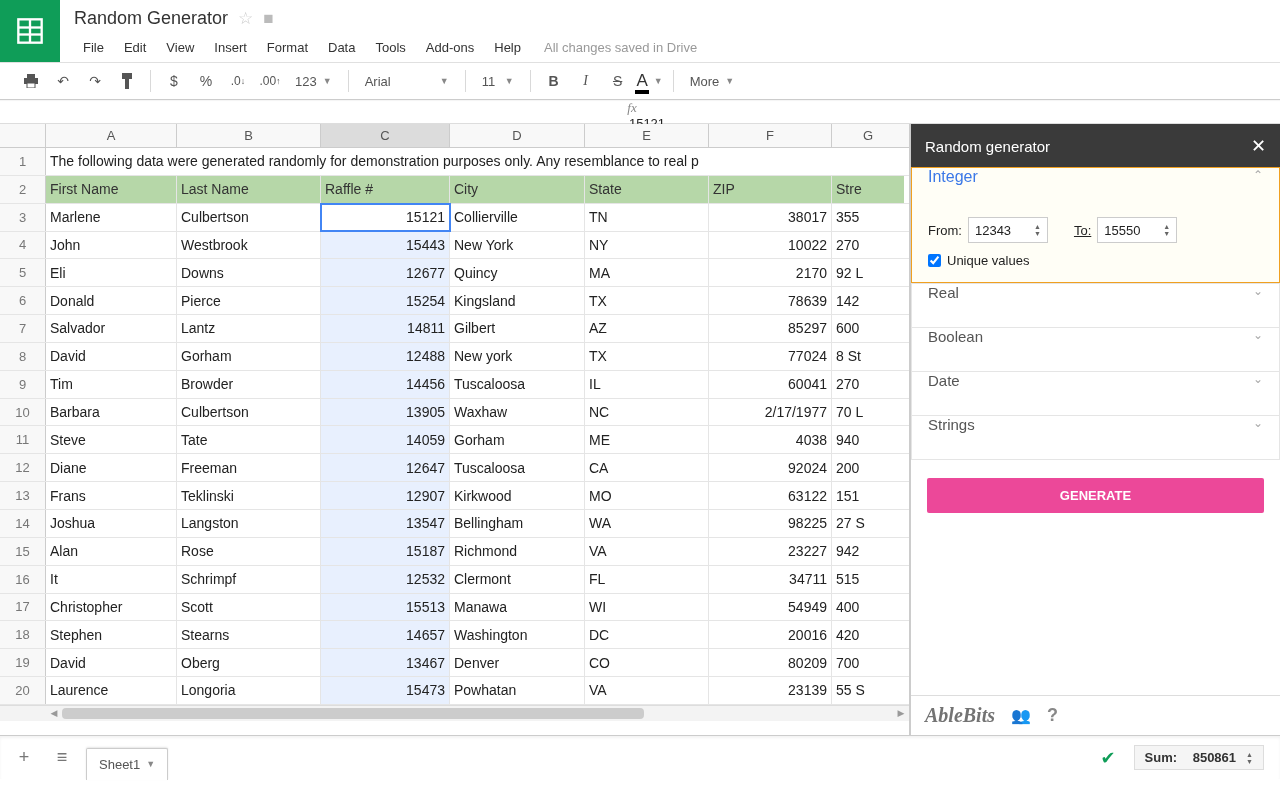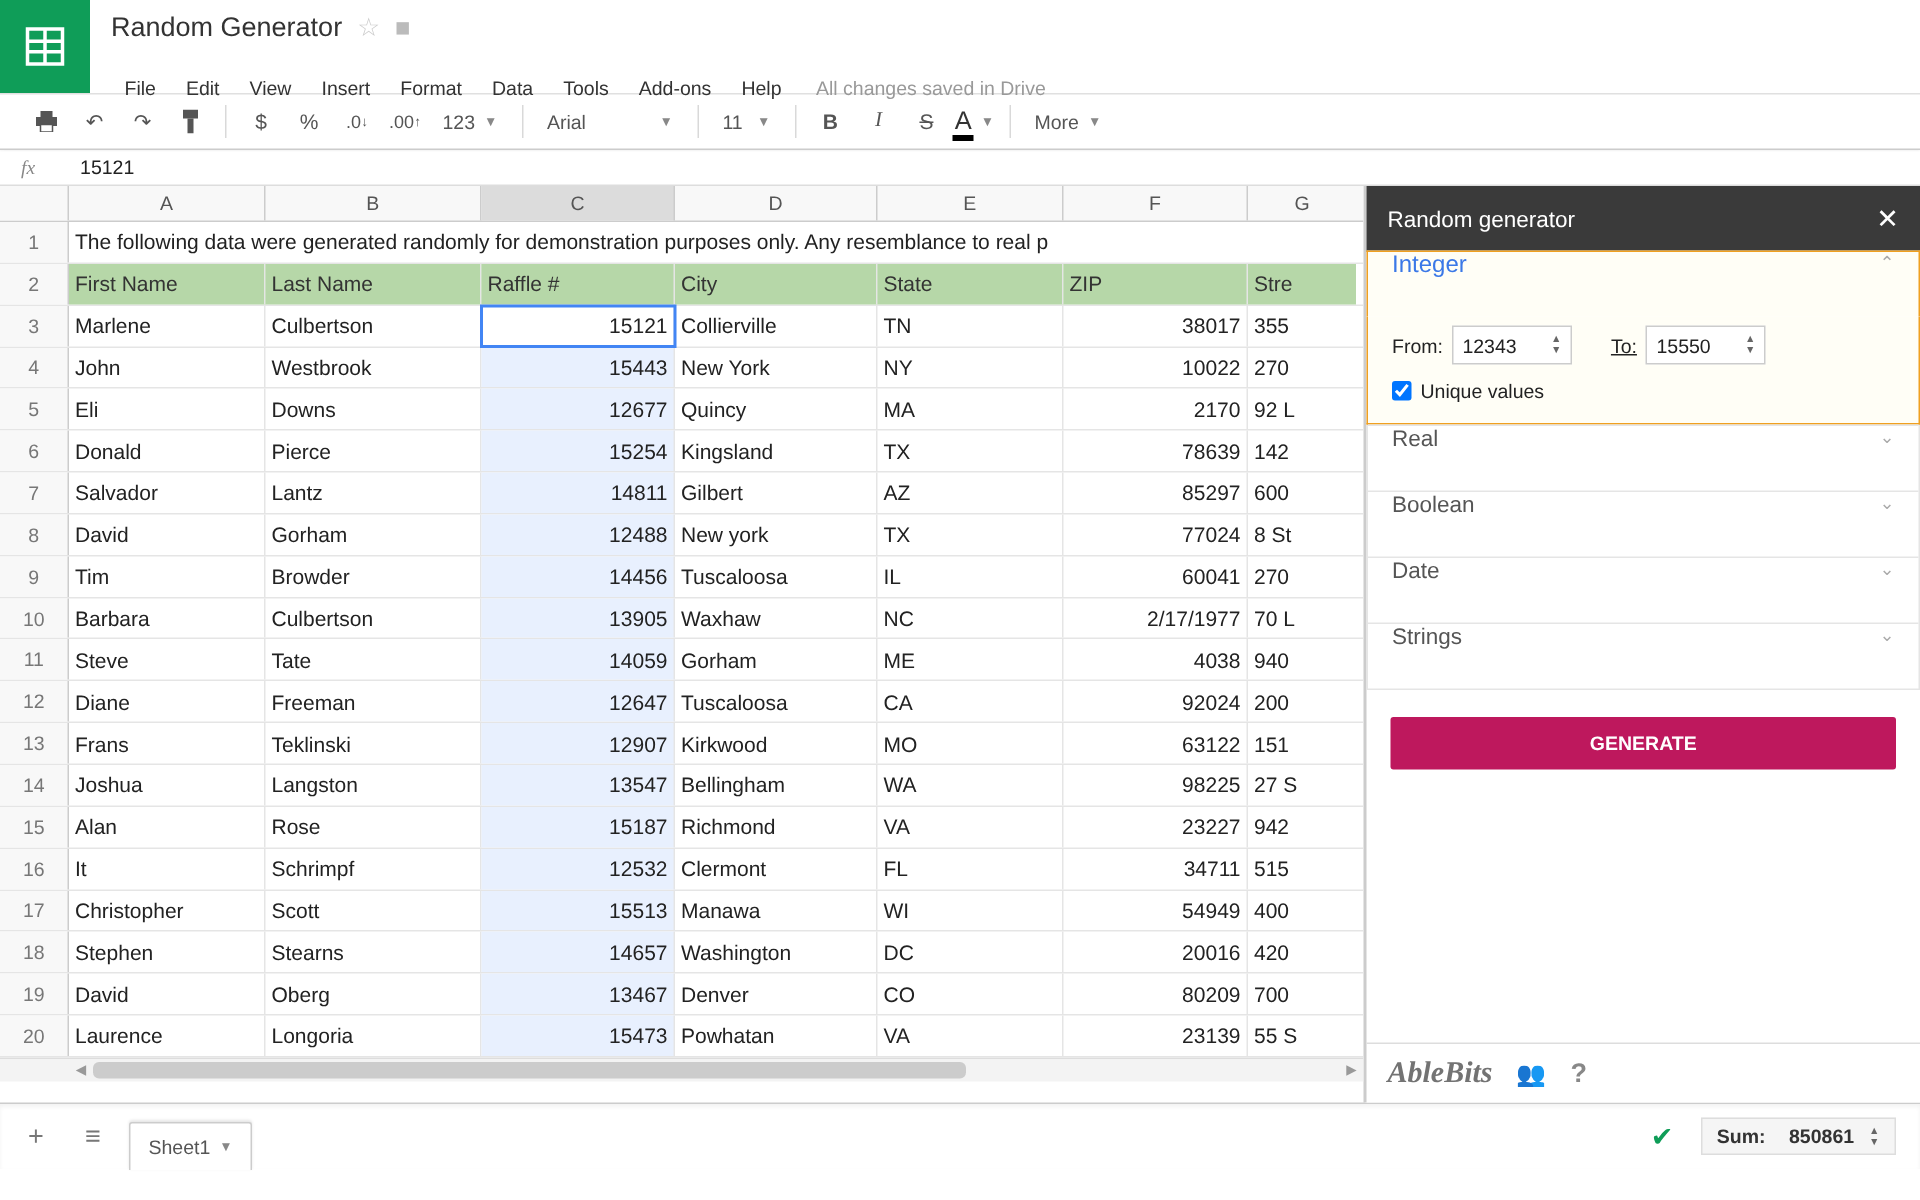--- a/index.html
+++ b/index.html
@@ -3,35 +3,35 @@
 <meta charset="utf-8">
 <style>
   * { box-sizing: border-box; margin: 0; padding: 0; }
   body { font-family: Arial, sans-serif; font-size: 13px; color: #222; width: 1280px; height: 800px; overflow: hidden; background: #fff; }
   .titlebar { display: flex; height: 62px; }
   .logo { width: 60px; height: 62px; background: #0f9d58; display: flex; align-items: center; justify-content: center; }
   .logo svg { width: 28px; height: 30px; }
   .title-area { flex: 1; padding: 8px 0 0 14px; }
   .doc-title-row { display: flex; align-items: center; gap: 10px; }
   .doc-title { font-size: 18px; color: #333; }
-  .menu-bar { display: flex; gap: 2px; margin-top: 18px; font-size: 13px; color: #333; align-items: center; }
+  .menu-bar { display: flex; gap: 2px; margin-top: 7px; font-size: 13px; color: #333; align-items: center; }
   .menu-item { padding: 4px 9px; cursor: pointer; }
   .save-status { margin-left: 12px; color: #999; font-size: 13px; }
   .topright { display: flex; align-items: flex-start; gap: 10px; padding: 12px 18px 0 0; }
   .btn-comments { background: #f5f5f5; border: 1px solid #ccc; border-radius: 2px; padding: 7px 12px; font-weight: bold; font-size: 13px; color: #444; cursor: pointer; }
   .btn-share { background: #4285f4; color: #fff; border: none; border-radius: 2px; padding: 7px 16px; font-weight: bold; font-size: 13px; display: flex; align-items: center; gap: 8px; cursor: pointer; }
   .toolbar { height: 38px; border-top: 1px solid #e0e0e0; border-bottom: 1px solid #ccc; box-shadow: 0 1px 1px rgba(0,0,0,0.04); display: flex; align-items: center; padding: 0 6px 0 16px; gap: 2px; }
   .tool-btn { width: 30px; height: 26px; display: flex; align-items: center; justify-content: center; color: #555; cursor: pointer; font-size: 14px; }
   .tool-sep { width: 1px; height: 22px; background: #d9d9d9; margin: 0 6px; }
   .tool-text { display: flex; align-items: center; justify-content: space-between; height: 26px; padding: 0 8px; color: #555; cursor: pointer; font-size: 13px; gap: 6px; }
   .caret { font-size: 9px; color: #888; }
   .underline-a { position: relative; font-size: 17px; color: #333; }
   .underline-a::after { content:""; position:absolute; left:-1px; right:-1px; bottom:-3px; height:4px; background:#000; }
 
-  .fx-row { height: 24px; display: flex; align-items: center; border-bottom: 1px solid #ddd; padding-left: 14px; font-size: 13px; color: #666; }
+  .fx-row { height: 24px; display: flex; align-items: center; border-bottom: 1px solid #ddd; padding-left: 14px; font-size: 13px; color: #666; flex-direction: column; }
   .fx-label { font-style: italic; margin-right: 30px; color: #888; font-weight: 300; font-family: Georgia, serif; }
 
   .workspace { display: flex; height: 611px; }
   .sheet-area { flex: 1; position: relative; overflow: hidden; border-right: 1px solid #ccc; }
 
   
   .colheads { display: flex; height: 24px; background: #f8f8f8; border-bottom: 1px solid #ccc; }
   .corner { width: 46px; border-right: 1px solid #ccc; background: #f8f8f8; }
   .ch { border-right: 1px solid #ccc; display:flex; align-items:center; justify-content:center; color:#555; font-size:13px; }
   .ch.sel { background:#dcdcdc; }
@@ -49,21 +49,21 @@
   .sidebar { width: 370px; background:#fff; display:flex; flex-direction:column; border-left:1px solid #ccc; }
   .sb-title { background:#3a3a3a; color:#fff; height:44px; display:flex; align-items:center; justify-content:space-between; padding:0 14px; font-size:15px; }
   .sb-panel { border: 1px solid #e5e5e5; border-top:none; }
   .sb-sectionhead { height:44px; display:flex; justify-content:space-between; padding:0 16px; font-size:15px; color:#555; cursor:pointer; border-top:1px solid #e5e5e5; }
   .sb-sectionhead.expanded { background:#fffef6; border: 1px solid #f0a020; margin: -1px -1px 0 -1px; color:#3b78e7; font-size:16px; border-bottom:none; }
   .sb-body { background:#fffef6; border:1px solid #f0a020; border-top:none; margin:0 -1px; padding: 6px 16px 14px 16px; }
   .sb-body .fld { display:flex; align-items:center; gap:6px; margin-bottom:10px; font-size:13px; }
   .numinput { width: 80px; height:26px; border:1px solid #ccc; padding:0 6px; font-size:13px; display:flex; align-items:center; justify-content:space-between; background:#fff; }
   .spinners { display:flex; flex-direction:column; font-size:7px; color:#666; line-height:7px; }
   .chk { display:flex; align-items:center; gap:6px; font-size:13px; }
-  .generate-btn { background:#be185d; color:#fff; border:none; padding:10px 16px; font-weight:bold; font-size:13px; margin:18px 16px; cursor:pointer; border-radius:2px; }
+  .generate-btn { background:#ec4899; color:#fff; border:none; padding:10px 16px; font-weight:bold; font-size:13px; margin:18px 16px; cursor:pointer; border-radius:2px; }
   .sb-footer { margin-top:auto; height:40px; border-top:1px solid #ddd; display:flex; align-items:center; gap:16px; padding:0 14px; color:#888; font-weight:bold; font-size:16px; }
   .sb-footer .brand { font-style: italic; font-family: Georgia, serif; font-size:20px; color:#737373; }
 
   
   .hscroll { height:16px; background:#f3f3f3; border-top:1px solid #ddd; display:flex; }
   .hscroll .track { flex:1; position:relative; }
   .hscroll .thumb { position:absolute; left:0; width:70%; top:2px; bottom:2px; background:#ccc; border-radius:4px; }
   .hscroll .arrow { width:16px; display:flex; align-items:center; justify-content:center; font-size:9px; color:#999; }
 
   

